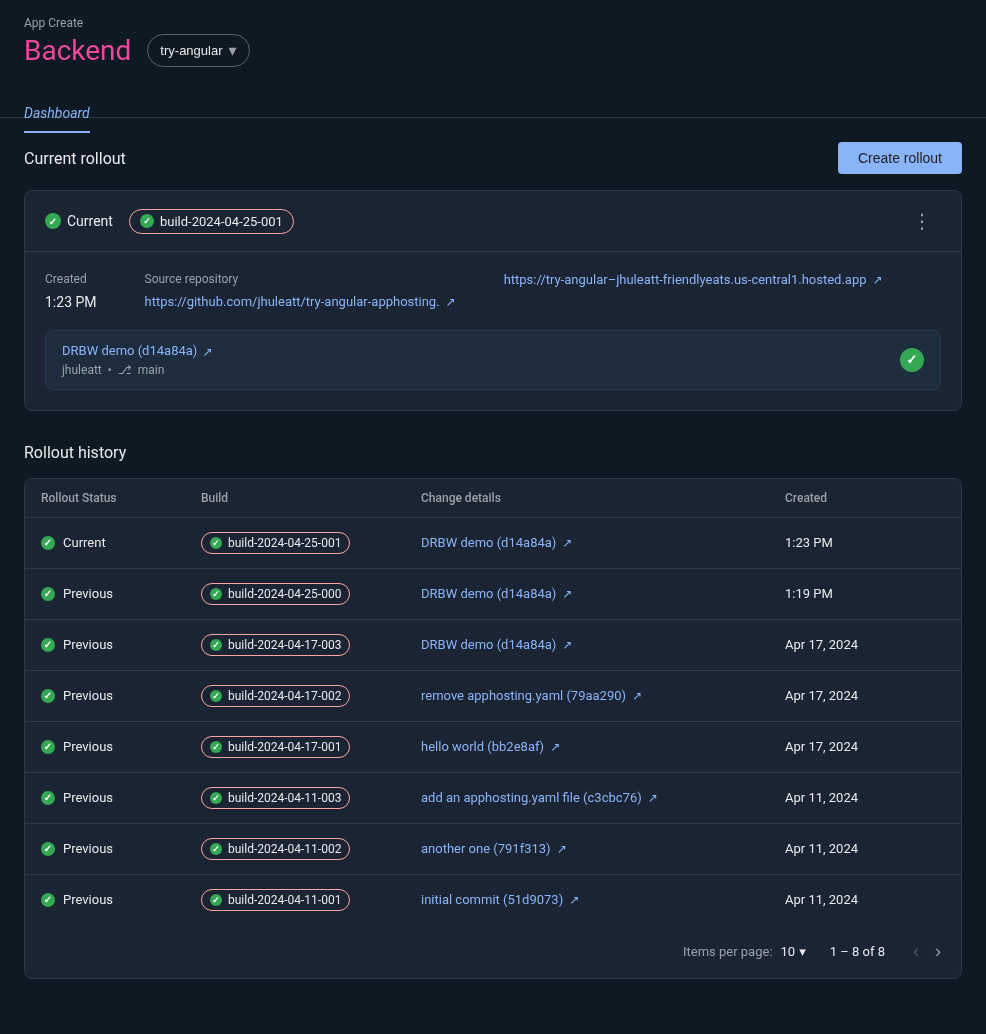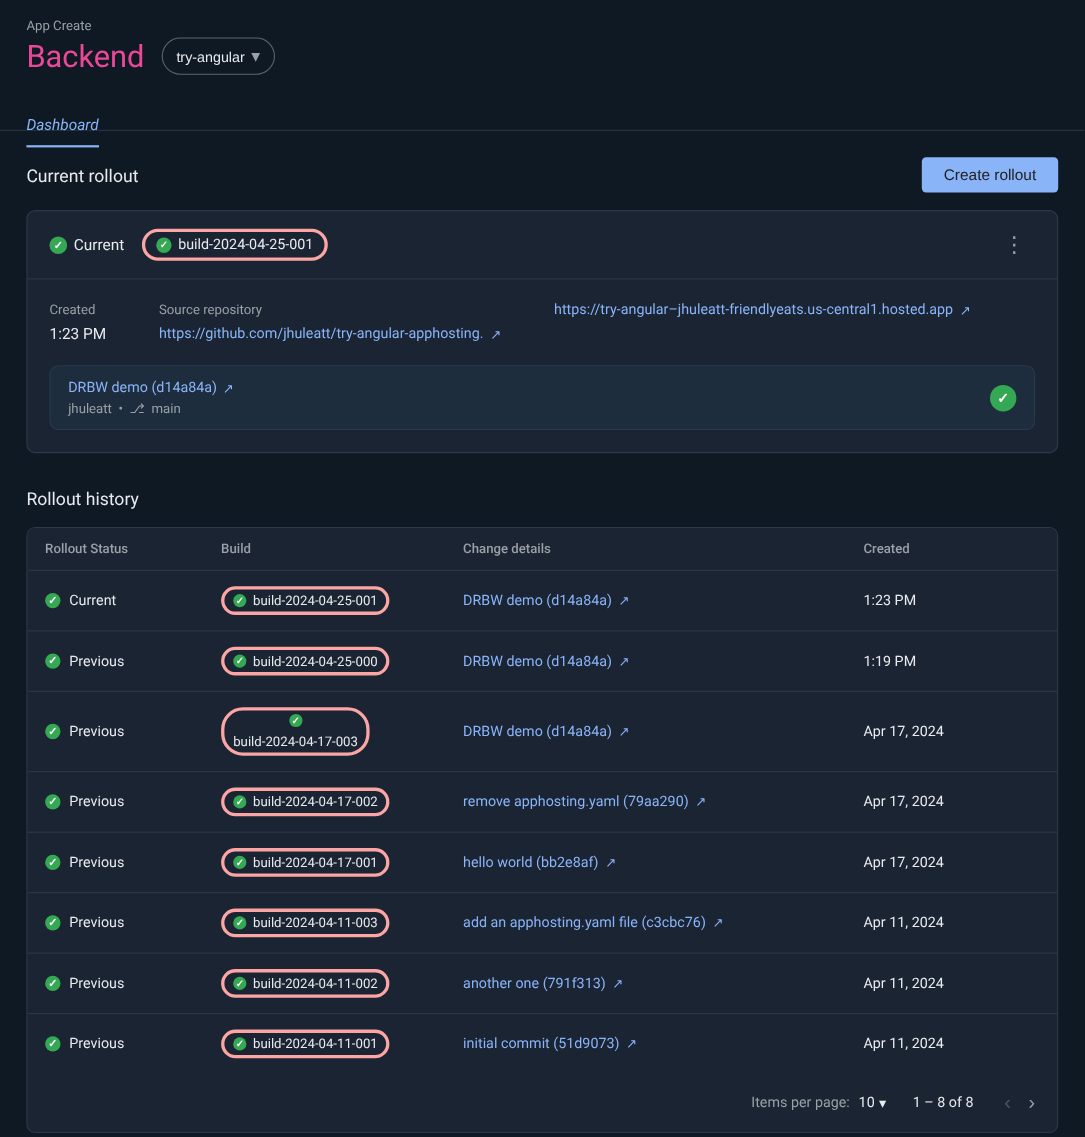--- a/index.html
+++ b/index.html
@@ -148,21 +148,21 @@
       color: white;
       font-size: 10px;
       font-weight: bold;
     }
 
     .build-badge {
       display: flex;
       align-items: center;
       gap: 6px;
       background: transparent;
-      border: 3px solid #fca5a5;
+      border: 1px solid #fca5a5;
       border-radius: 20px;
       padding: 4px 10px;
       font-size: 13px;
       color: #e8eaed;
     }
 
     .build-dot {
       width: 14px;
       height: 14px;
       border-radius: 50%;
@@ -518,21 +518,21 @@
       </a>
     </div>
     <div class="row-created">1:19 PM</div>
   </div>
         <div class="table-row">
     <div class="row-status">
       <div class="status-dot" style="width:14px;height:14px;font-size:9px;"></div>
       <span>Previous</span>
     </div>
     <div class="row-build">
-      <div class="build-badge" style="font-size:12px;padding:3px 8px;flex-direction:column;">
+      <div class="build-badge" style="font-size:12px;padding:3px 8px;">
         <div class="build-dot" style="width:12px;height:12px;font-size:8px;"></div>
         <span>build-2024-04-17-003</span>
       </div>
     </div>
     <div class="row-change">
       <a class="detail-link" href="#">
         <span>DRBW demo (d14a84a)</span>
         <span class="external-link-icon">↗</span>
       </a>
     </div>

